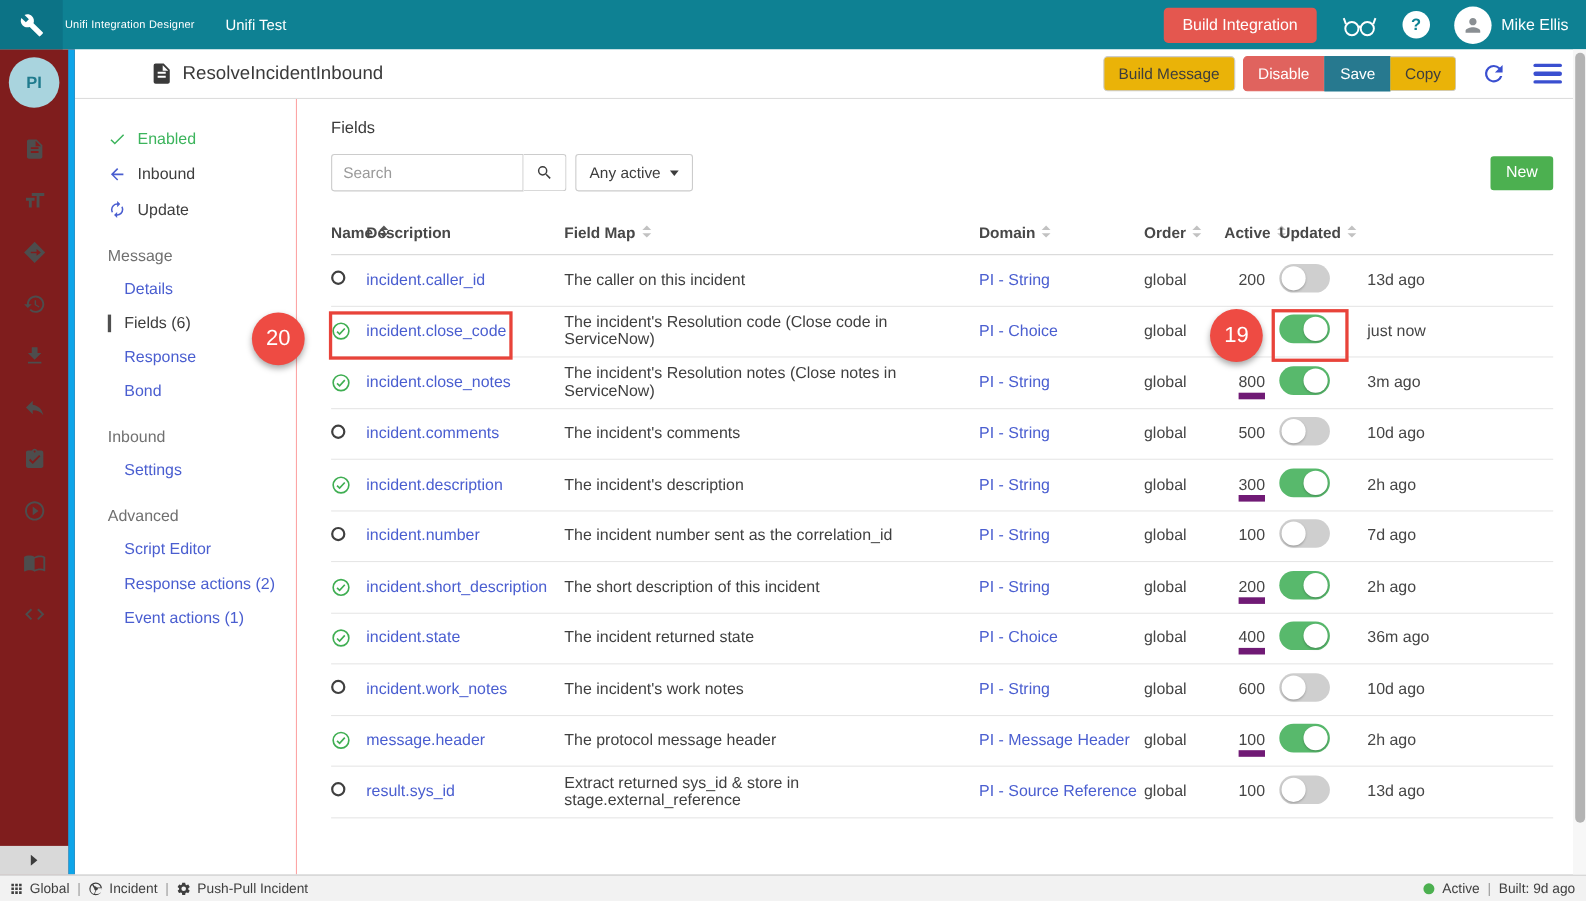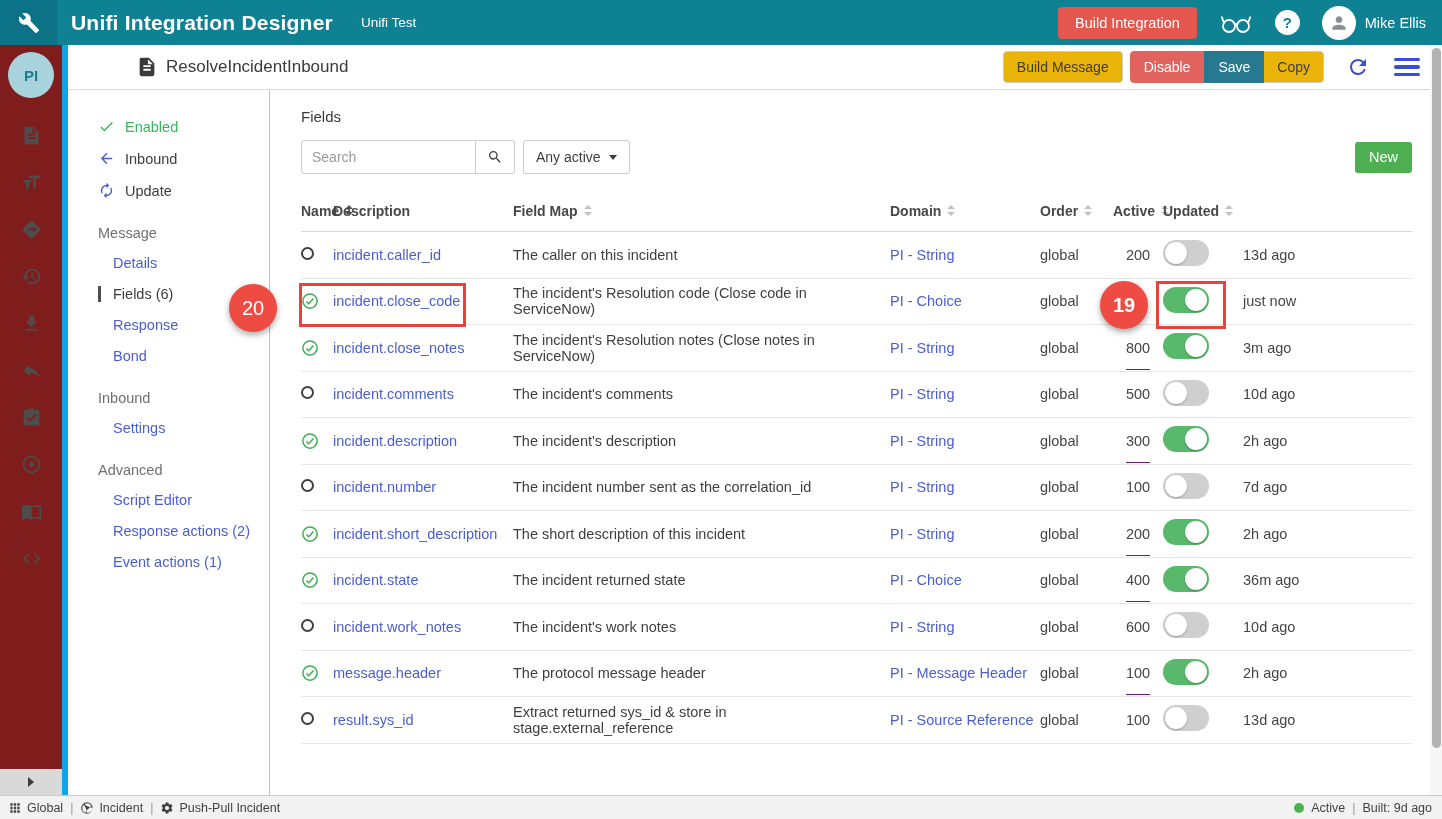--- a/index.html
+++ b/index.html
@@ -3,21 +3,21 @@
 <meta charset="utf-8">
 <style>
   * { margin:0; padding:0; box-sizing:border-box; }
   html,body { width:1442px; height:819px; overflow:hidden; }
   body { font-family:"Liberation Sans","DejaVu Sans",sans-serif; background:#fff; position:relative; color:#3d3d3d; }
 
   
   .topbar { height:45px; background:#0e8193; display:flex; align-items:center; justify-content:space-between; color:#fff; }
   .topbar-left { display:flex; align-items:center; height:100%; }
   .wrench-box { width:57px; height:100%; background:#0c7386; display:flex; align-items:center; justify-content:center; }
-  .app-title { font-size:21px; font-weight:bold; margin-left:14px; letter-spacing:.2px; }
+  .app-title { font-size:10px; font-weight:normal; margin-left:2px; letter-spacing:.2px; }
   .env-title { font-size:13.5px; margin-left:28px; }
   .topbar-right { display:flex; align-items:center; gap:22px; padding-right:16px; }
   .btn-build-integration { background:#e4574f; color:#fff; border:none; border-radius:4px; font-size:14.5px; padding:8px 17px; font-family:inherit; cursor:pointer; }
   .help-circle { width:25px; height:25px; border-radius:50%; background:#fff; color:#0e8193; font-weight:bold; font-size:15px; display:flex; align-items:center; justify-content:center; }
   .user { display:flex; align-items:center; gap:9px; }
   .user-avatar { width:34px; height:34px; border-radius:50%; background:#fff; display:flex; align-items:center; justify-content:center; }
   .user-name { font-size:14.5px; }
 
   
   .shell { display:flex; height:750px; }
@@ -80,21 +80,21 @@
   .sort i.dn { border-top:4.5px solid #c2c2c2; }
   .sort.active i.up { border-bottom-color:#555; }
   .sort.active i.dn { border-top-color:#555; }
   .tbl-row { height:46.5px; border-bottom:1px solid #e6e6e6; font-size:14.5px; }
   .row-status-off { width:13px; height:13px; border:2px solid #3f3f3f; border-radius:50%; display:inline-block; }
   .row-status-on svg { width:18px; height:18px; display:block; }
   .cell-name, .cell-map { color:#4a5ed0; cursor:pointer; }
   .cell-desc { color:#3f3f3f; }
   .cell-domain, .cell-updated { color:#454545; }
   .cell-order { text-align:center; color:#454545; }
-  .cell-order span.editable { border-bottom:1px solid #701a75; padding-bottom:13px; cursor:pointer; }
+  .cell-order span.editable { border-bottom:6px solid #701a75; padding-bottom:1px; cursor:pointer; }
   .toggle { width:46px; height:26px; border-radius:13px; position:relative; display:inline-block; cursor:pointer; }
   .toggle.on { background:#58b96c; }
   .toggle.off { background:#cfcfcf; }
   .toggle::after { content:""; position:absolute; top:2px; width:22px; height:22px; border-radius:50%; background:#fff; box-shadow:0 1px 2px rgba(0,0,0,.25); }
   .toggle.on::after { right:2px; }
   .toggle.off::after { left:2px; }
 
   
   .statusbar { position:absolute; left:0; bottom:0; width:100%; height:24px; background:#f2f2f2; border-top:1px solid #c9c9c9; display:flex; align-items:center; font-size:12.5px; color:#3f3f3f; padding:0 10px 0 8px; }
   .sb-left, .sb-right { display:flex; align-items:center; gap:7px; }
@@ -107,21 +107,21 @@
   
   .scrollbar { position:absolute; right:0; top:45px; width:12px; height:750px; background:#f7f7f7; }
   .scroll-thumb { position:absolute; top:3px; left:1.5px; width:9px; height:700px; background:#b3b3b3; border-radius:5px; cursor:pointer; }
 
   
   .ann-rect { position:absolute; border:3px solid #e8433a; z-index:40; }
   .ann-rect.r20 { left:299px; top:283px; width:167px; height:44px; }
   .ann-rect.r19 { left:1156px; top:281px; width:70px; height:48px; }
   .ann-badge { position:absolute; width:48px; height:48px; border-radius:50%; background:#ee4b43; color:#fff; font-size:20px; display:flex; align-items:center; justify-content:center; box-shadow:0 3px 6px rgba(0,0,0,.35); z-index:41; }
   .ann-badge.b20 { left:229px; top:284px; }
-  .ann-badge.b19 { left:1100px; top:281px;font-weight:bold; }
+  .ann-badge.b19 { left:1100px; top:281px; }
 
   .green-check-stroke { stroke:#3fae52; }
 </style>
 </head>
 <body>
 
 <div class="topbar">
   <div class="topbar-left">
     <div class="wrench-box">
       <svg width="22" height="22" viewBox="0 0 24 24" fill="#fff">

